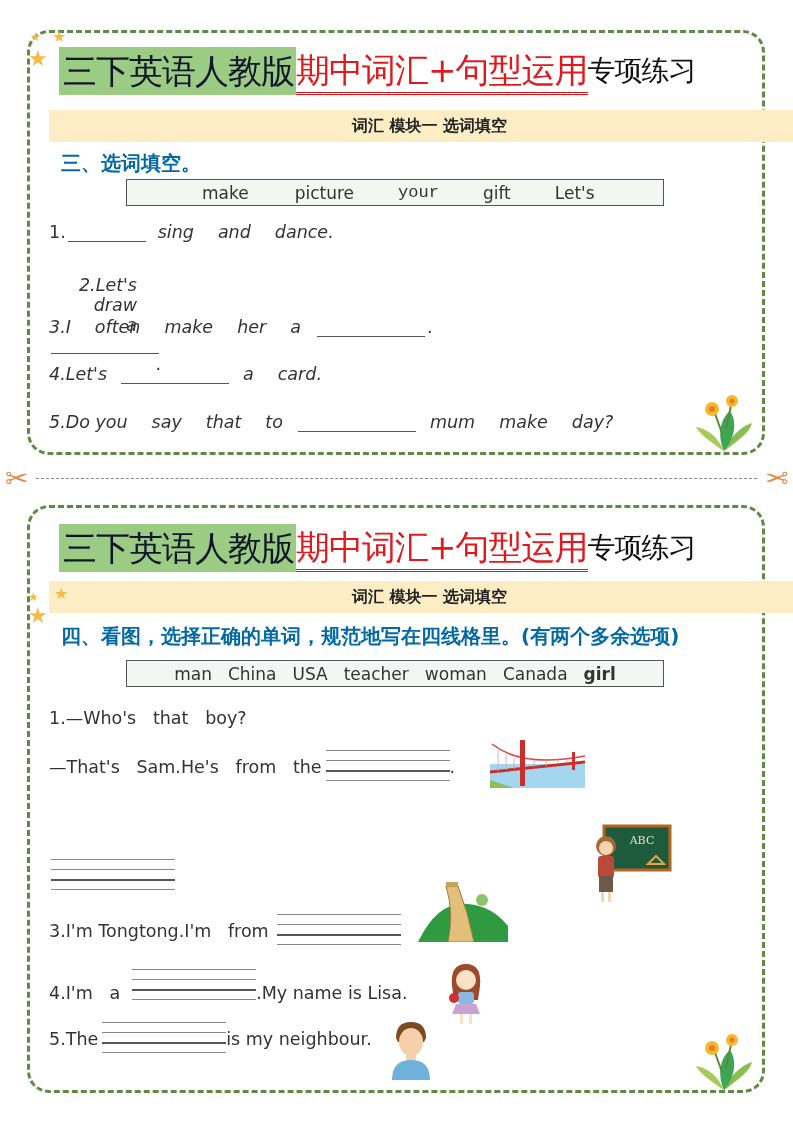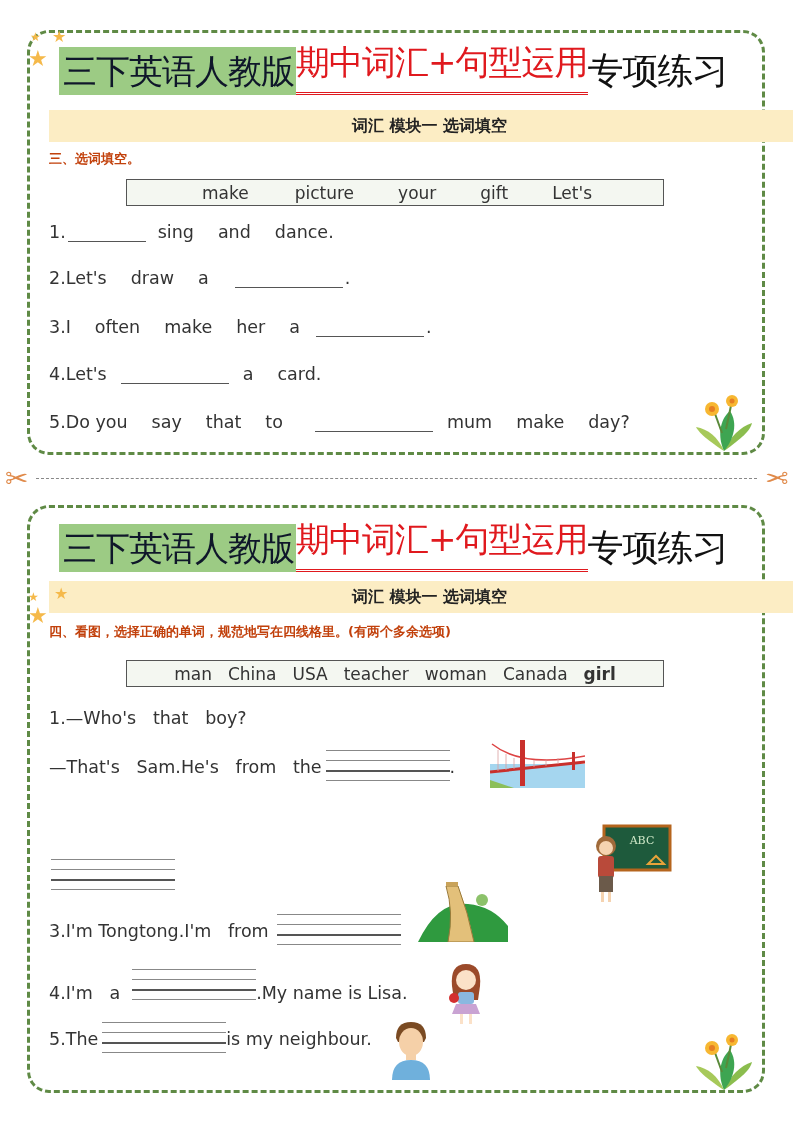--- a/index.html
+++ b/index.html
@@ -14,37 +14,37 @@
   .card1 { top:30px; height:425px; }
   .card2 { top:505px; height:588px; }
 
   .title-row { position:absolute; left:29px; display:flex; align-items:flex-end; height:48px; }
   .title-green {
     background:#9ccb84; color:#0f172a; font-size:34px; line-height:48px; padding:0 2px 0 4px;
     letter-spacing:-1px;
   }
   .title-red {
     color:#e0191e; font-size:34px; line-height:44px; letter-spacing:-1px;
-    border-bottom:3px double #e0191e; padding-bottom:8px;
-  }
-  .title-black { color:#111; font-size:36px; line-height:48px; letter-spacing:-1px; }
+    border-bottom:3px double #e0191e; padding-bottom:0;
+  }
+  .title-black { color:#111; font-size:28px; line-height:48px; letter-spacing:-1px; }
 
   .band {
     position:absolute; left:19px; width:761px; height:32px; background:#fcedc4;
     text-align:center; font-weight:bold; font-size:16px; line-height:32px; color:#222;
   }
-  .section-q { position:absolute; left:19px; font-weight:bold; font-size:13px; color:#c2410c; }
+  .section-q { position:absolute; left:31px; font-weight:bold; font-size:20px; color:#0369a1; }
   .wordbox {
     position:absolute; border:1.5px solid #555; background:#f4f7f1; height:27px;
     display:flex; align-items:center; font-size:17px; color:#333; box-sizing:border-box;
   }
   .wordbox span { white-space:nowrap; }
 
   .line { position:absolute; left:19px; font-size:17.5px; color:#333; white-space:nowrap; display:flex; align-items:flex-end; }
-  .line .w { margin-right:24px; }
+  .line .w { margin-right:24px;font-style:italic; }
   .blank { display:inline-block; border-bottom:1.5px solid #555; height:18px; margin:0 10px 0 2px; }
 
   .fourline { display:inline-block; position:relative; height:34px; vertical-align:middle; }
   .fourline i { position:absolute; left:0; right:0; height:0; border-top:1.5px solid #888; }
   .fourline i:nth-child(1){ top:0; }
   .fourline i:nth-child(2){ top:10px; }
   .fourline i:nth-child(3){ top:20px; border-top:2px solid #555; }
   .fourline i:nth-child(4){ top:30px; }
 
   .cutline { position:absolute; left:36px; right:36px; top:478px; border-top:1.5px dashed #888; }
@@ -61,34 +61,34 @@
     <span class="title-green">三下英语人教版</span>
     <span class="title-red">期中词汇+句型运用</span>
     <span class="title-black">专项练习</span>
   </div>
   <div class="band" style="top:77px;">词汇  模块一  选词填空</div>
   <div class="section-q" style="top:117px;">三、选词填空。</div>
 
   <div class="wordbox" style="left:96px; top:146px; width:538px;">
     <span style="margin-left:75px;">make</span>
     <span style="margin-left:46px;">picture</span>
-    <span style="margin-left:44px;">your</span>
+    <span style="margin-left:44px;font-family:Liberation Mono, monospace;">your</span>
     <span style="margin-left:44px;">gift</span>
     <span style="margin-left:44px;">Let's</span>
   </div>
 
   <div class="line" style="top:189px;">
     <span>1.</span>
     <span class="blank" style="width:78px; margin-right:12px;"></span>
     <span class="w">sing</span>
     <span class="w">and</span>
     <span class="w">dance.</span>
   </div>
 
-  <div class="line" style="top:235px;">
+  <div class="line" style="top:242px;flex-direction:column;">
     <span class="w">2.Let's</span>
     <span class="w">draw</span>
     <span class="w">a</span>
     <span class="blank" style="width:108px; margin:0 2px;"></span>
     <span>.</span>
   </div>
 
   <div class="line" style="top:284px;">
     <span class="w">3.I</span>
     <span class="w">often</span>
@@ -103,21 +103,21 @@
     <span class="w" style="margin-right:14px;">4.Let's</span>
     <span class="blank" style="width:108px; margin:0 14px 0 0;"></span>
     <span class="w">a</span>
     <span class="w">card.</span>
   </div>
 
   <div class="line" style="top:379px;">
     <span class="w">5.Do you</span>
     <span class="w">say</span>
     <span class="w">that</span>
-    <span class="w" style="margin-right:32px;">to</span>
+    <span class="w" style="margin-right:15px;">to</span>
     <span class="blank" style="width:118px; margin:0 14px 0 0;"></span>
     <span class="w">mum</span>
     <span class="w">make</span>
     <span class="w">day?</span>
   </div>
 
   <svg class="pic" style="left:664px; top:360px;" width="60" height="60" viewBox="0 0 60 60">
     <path d="M30 58 C10 45 4 38 2 34 C14 36 24 44 30 58Z" fill="#a7c95a"></path>
     <path d="M30 58 C48 45 56 38 58 30 C46 34 36 44 30 58Z" fill="#8bbd4e"></path>
     <path d="M30 58 C22 40 28 24 36 18 C44 30 40 46 30 58Z" fill="#3ea552"></path>

